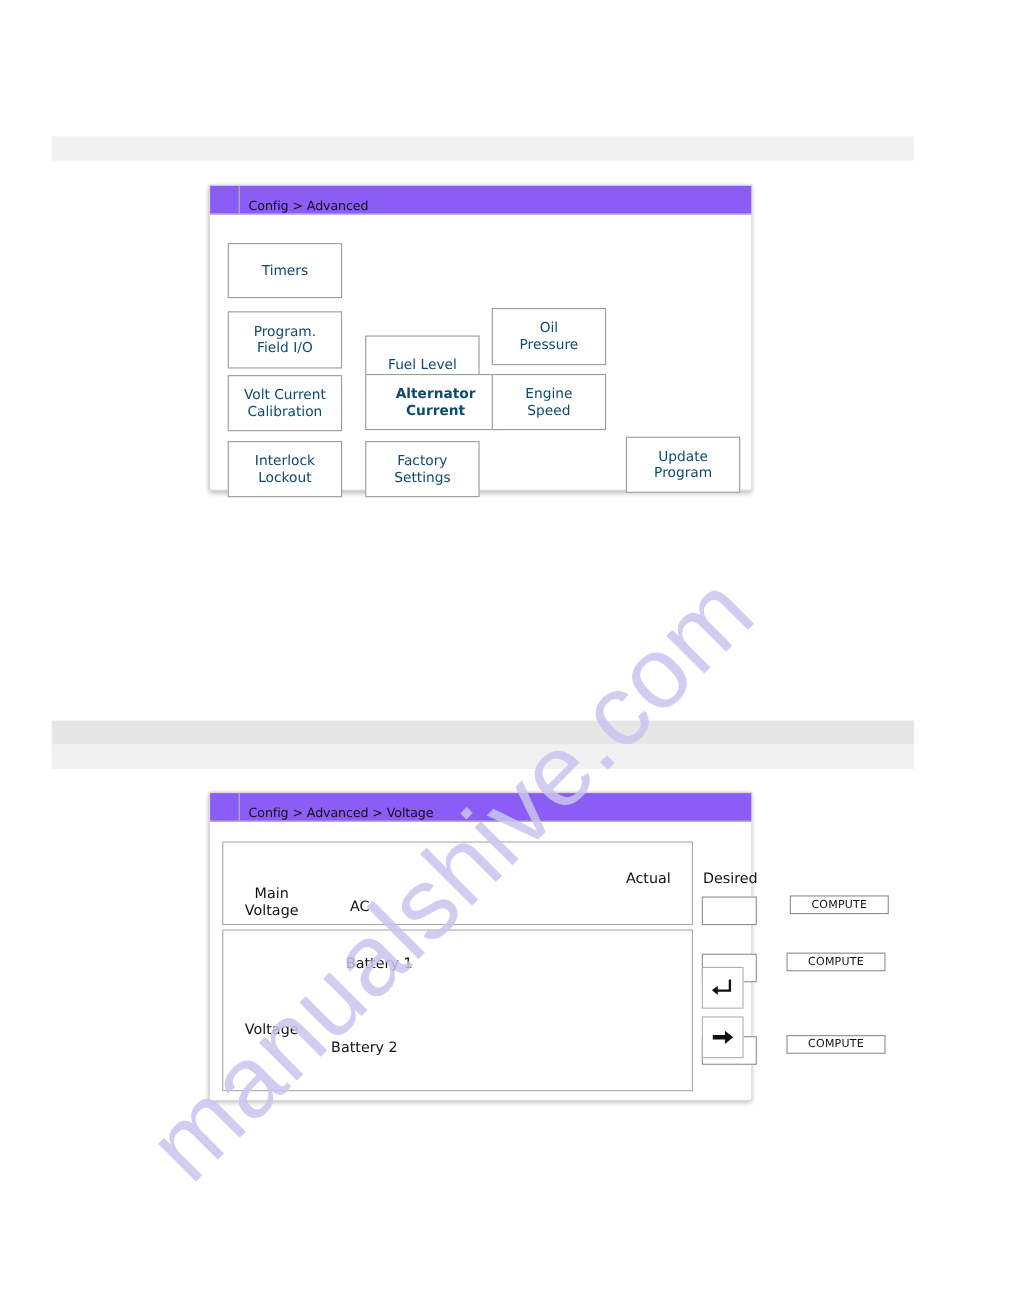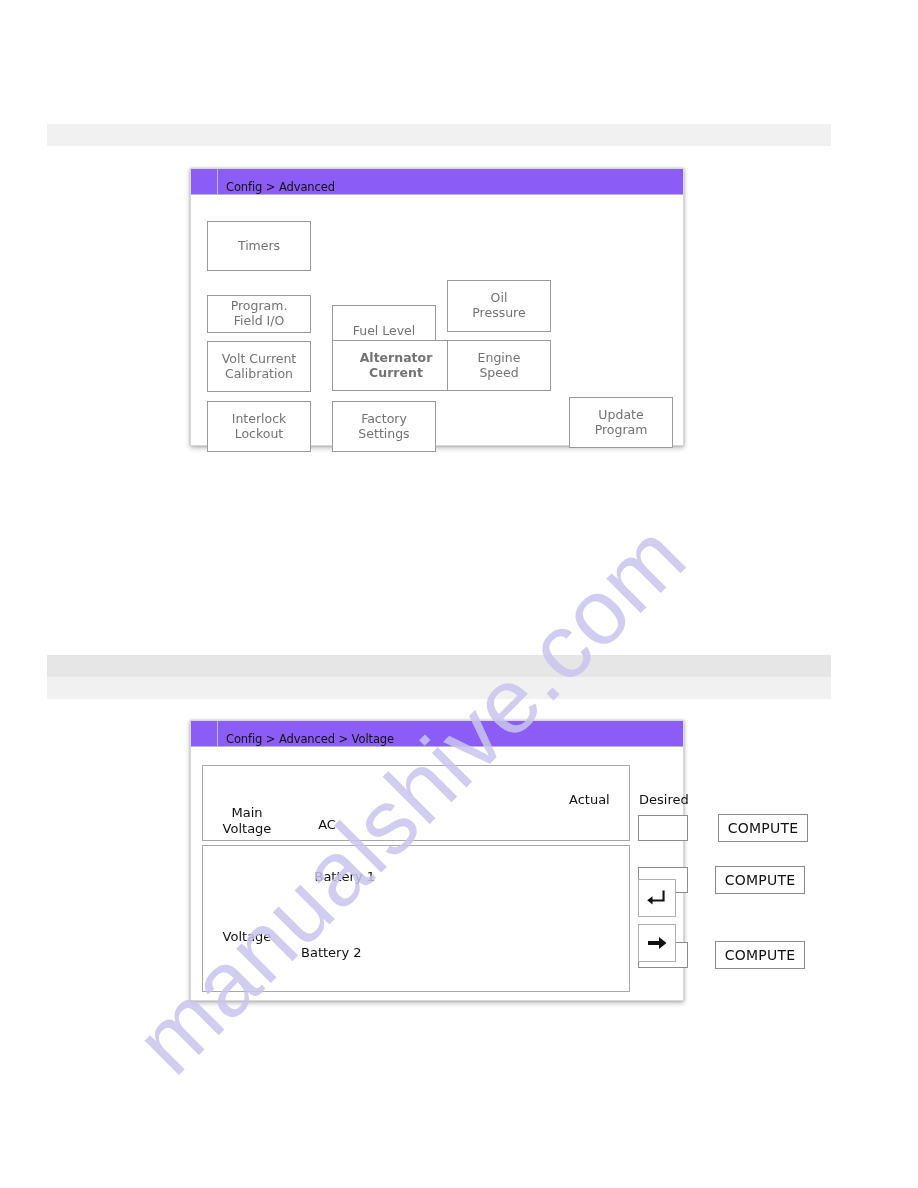--- a/index.html
+++ b/index.html
@@ -95,28 +95,28 @@
     box-sizing: border-box;
     border: 1px solid #9a9a9a;
     background: #ffffff;
     display: flex;
     align-items: center;
     justify-content: center;
     text-align: center;
     font-family: "DejaVu Sans", sans-serif;
     font-size: 12.5px;
     line-height: 1.18;
-    color: #737373;
+    color: #0c4a6e;
     white-space: pre-line;
     padding: 2px;
   }
   .gbtn.bold { font-weight: bold; }
 
   .pos-timers      { left: 16px;  top: 26px;  width: 104px; height: 50px; }
-  .pos-progfield   { left: 16px;  top: 100px;  width: 104px; height: 38px; }
+  .pos-progfield   { left: 16px;  top: 88px;  width: 104px; height: 52px; }
   .pos-fuel        { left: 141px; top: 86px;  width: 104px; height: 52px; margin-top: 24px; }
   .pos-oil         { left: 256px; top: 85px;  width: 104px; height: 52px; }
   .pos-voltcur     { left: 16px;  top: 146px; width: 104px; height: 51px; }
   .pos-alt         { left: 141px; top: 145px; width: 128px; height: 51px; }
   .pos-engspd      { left: 256px; top: 145px; width: 104px; height: 51px; }
   .pos-interlock   { left: 16px;  top: 206px; width: 104px; height: 51px; }
   .pos-factory     { left: 141px; top: 206px; width: 104px; height: 51px; }
   .pos-update      { left: 378px; top: 202px; width: 104px; height: 51px; }
 
   
@@ -159,28 +159,28 @@
     background: #ffffff;
   }
   .inp-ac    { left: 447px; top: 68px; }
   .inp-b1    { left: 447px; top: 120px; }
   .inp-b2    { left: 447px; top: 195px; }
 
   .vbtn {
     position: absolute;
     box-sizing: border-box;
     width: 90px;
-    height: 28px;
+    height: 17px;
     border: 1px solid #8c8c8c;
     background: #ffffff;
     display: flex;
     align-items: center;
     justify-content: center;
     font-family: "DejaVu Sans", sans-serif;
-    font-size: 14px;
+    font-size: 10px;
     letter-spacing: 0.2px;
     color: #111;
   }
   .btn-ac { left: 527px; top: 67px; }
   .btn-b1 { left: 524px; top: 119px; }
   .btn-b2 { left: 524px; top: 194px; }
 
   .navbtn {
     position: absolute;
     box-sizing: border-box;

